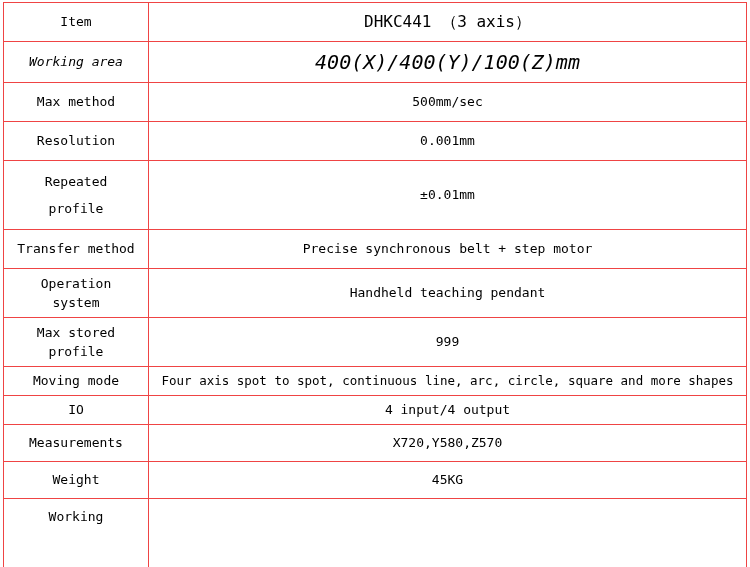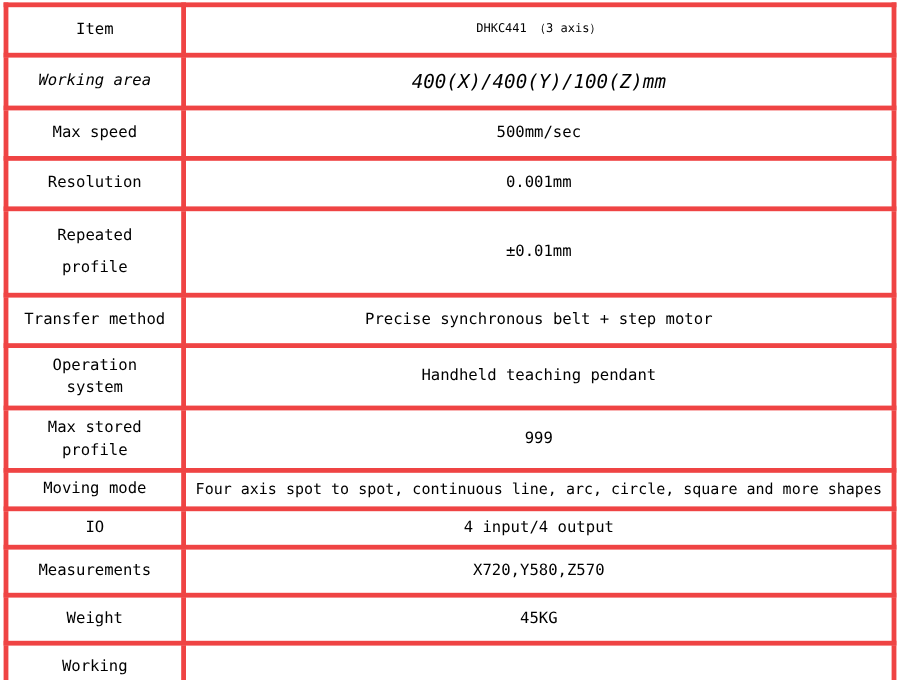--- a/index.html
+++ b/index.html
@@ -20,40 +20,40 @@
     box-sizing: border-box;
     padding: 0;
   }
   table.spec-table {
     border-collapse: collapse;
     width: 744px;
     margin: 2px 0 0 3px;
     table-layout: fixed;
   }
   table.spec-table td {
-    border: 4px solid #ef4444;
+    border: 1px solid #ef4444;
     font-size: 13px;
     line-height: 1.55;
     padding: 2px 4px;
     vertical-align: middle;
   }
   td.label-cell {
     width: 136px;
     text-align: center;
     white-space: pre-line;
   }
   td.value-cell {
     text-align: center;
     white-space: pre-line;
   }
   
   tr.r-item td { height: 34px; }
-  tr.r-item td.value-cell { font-size: 10px; }
+  tr.r-item td.value-cell { font-size: 16px; }
   tr.r-working-area td { height: 36px; font-style: italic; }
-  tr.r-working-area td.value-cell { font-size: 16px; }
+  tr.r-working-area td.value-cell { font-size: 20px; }
   tr.r-max-speed td { height: 34px; }
   tr.r-resolution td { height: 34px; }
   tr.r-repeated td { height: 64px; }
   tr.r-repeated td.label-cell { line-height: 2.1; }
   tr.r-transfer td { height: 34px; text-align: center; }
   tr.r-operation td { height: 44px; }
   tr.r-operation td.label-cell { line-height: 1.5; }
   tr.r-profile td { height: 44px; }
   tr.r-profile td.label-cell { line-height: 1.5; }
   tr.r-motor td { height: 24px; }
@@ -83,21 +83,21 @@
     <tbody>
       <tr class="r-item">
         <td class="label-cell">Item</td>
         <td class="value-cell">DHKC441  （3 axis）</td>
       </tr>
       <tr class="r-working-area">
         <td class="label-cell">Working area</td>
         <td class="value-cell">400(X)/400(Y)/100(Z)mm</td>
       </tr>
       <tr class="r-max-speed">
-        <td class="label-cell">Max speed</td>
+        <td class="label-cell">Max method</td>
         <td class="value-cell">500mm/sec</td>
       </tr>
       <tr class="r-resolution">
         <td class="label-cell">Resolution</td>
         <td class="value-cell">0.001mm</td>
       </tr>
       <tr class="r-repeated">
         <td class="label-cell">Repeated
 profile</td>
         <td class="value-cell">±0.01mm</td>

